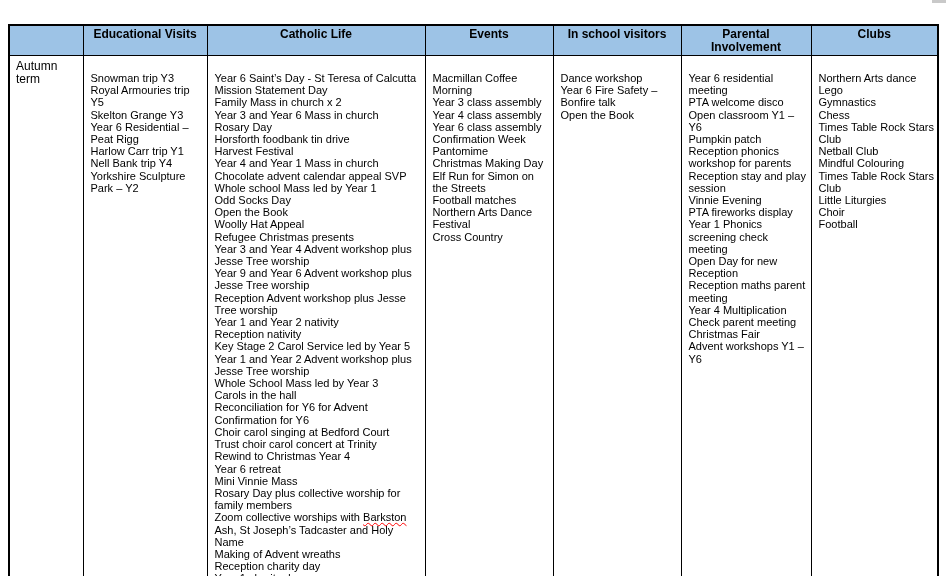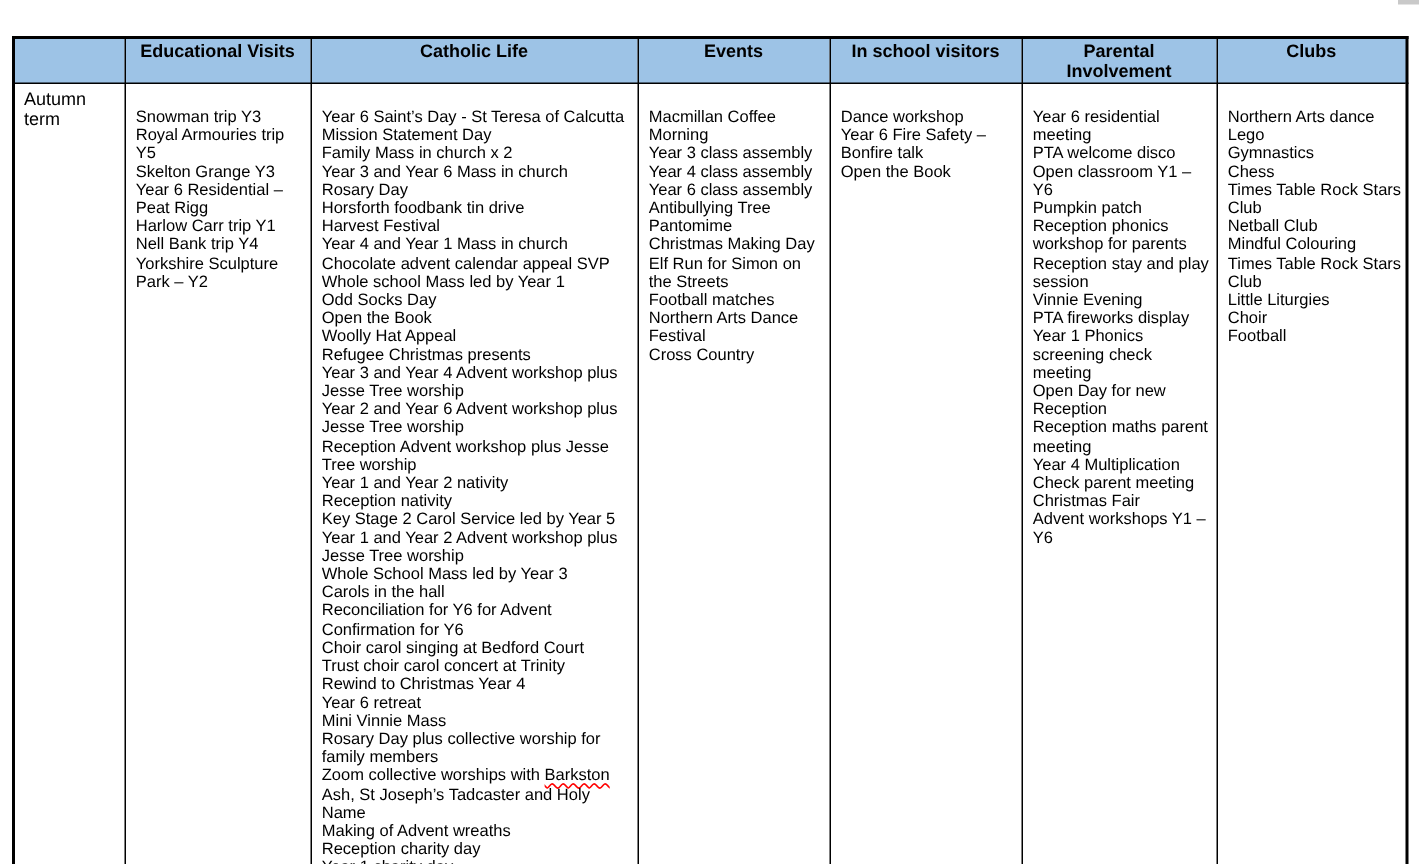--- a/index.html
+++ b/index.html
@@ -139,21 +139,21 @@
             <div class="cell-item">Horsforth foodbank tin drive</div>
             <div class="cell-item">Harvest Festival</div>
             <div class="cell-item">Year 4 and Year 1 Mass in church</div>
             <div class="cell-item">Chocolate advent calendar appeal SVP</div>
             <div class="cell-item">Whole school Mass led by Year 1</div>
             <div class="cell-item">Odd Socks Day</div>
             <div class="cell-item">Open the Book</div>
             <div class="cell-item">Woolly Hat Appeal</div>
             <div class="cell-item">Refugee Christmas presents</div>
             <div class="cell-item">Year 3 and Year 4 Advent workshop plus Jesse Tree worship</div>
-            <div class="cell-item">Year 2 and Year 6 Advent workshop plus Jesse Tree worship</div>
+            <div class="cell-item">Year 9 and Year 6 Advent workshop plus Jesse Tree worship</div>
             <div class="cell-item">Reception Advent workshop plus Jesse Tree worship</div>
             <div class="cell-item">Year 1 and Year 2 nativity</div>
             <div class="cell-item">Reception nativity</div>
             <div class="cell-item">Key Stage 2 Carol Service led by Year 5</div>
             <div class="cell-item">Year 1 and Year 2 Advent workshop plus Jesse Tree worship</div>
             <div class="cell-item">Whole School Mass led by Year 3</div>
             <div class="cell-item">Carols in the hall</div>
             <div class="cell-item">Reconciliation for Y6 for Advent</div>
             <div class="cell-item">Confirmation for Y6</div>
             <div class="cell-item">Choir carol singing at Bedford Court</div>
@@ -166,21 +166,21 @@
             <div class="cell-item">Making of Advent wreaths</div>
             <div class="cell-item">Reception charity day</div>
             <div class="cell-item">Year 1 charity day</div>
             <div class="cell-item">Year 2 charity day</div>
           </td>
         <td class="cell">
             <div class="cell-item">Macmillan Coffee Morning</div>
             <div class="cell-item">Year 3 class assembly</div>
             <div class="cell-item">Year 4 class assembly</div>
             <div class="cell-item">Year 6 class assembly</div>
-            <div class="cell-item">Antibullying Tree</div>
+            <div class="cell-item">Confirmation Week</div>
             <div class="cell-item">Pantomime</div>
             <div class="cell-item">Christmas Making Day</div>
             <div class="cell-item">Elf Run for Simon on the Streets</div>
             <div class="cell-item">Football matches</div>
             <div class="cell-item">Northern Arts Dance Festival</div>
             <div class="cell-item">Cross Country</div>
           </td>
         <td class="cell">
             <div class="cell-item">Dance workshop</div>
             <div class="cell-item">Year 6 Fire Safety – Bonfire talk</div>

